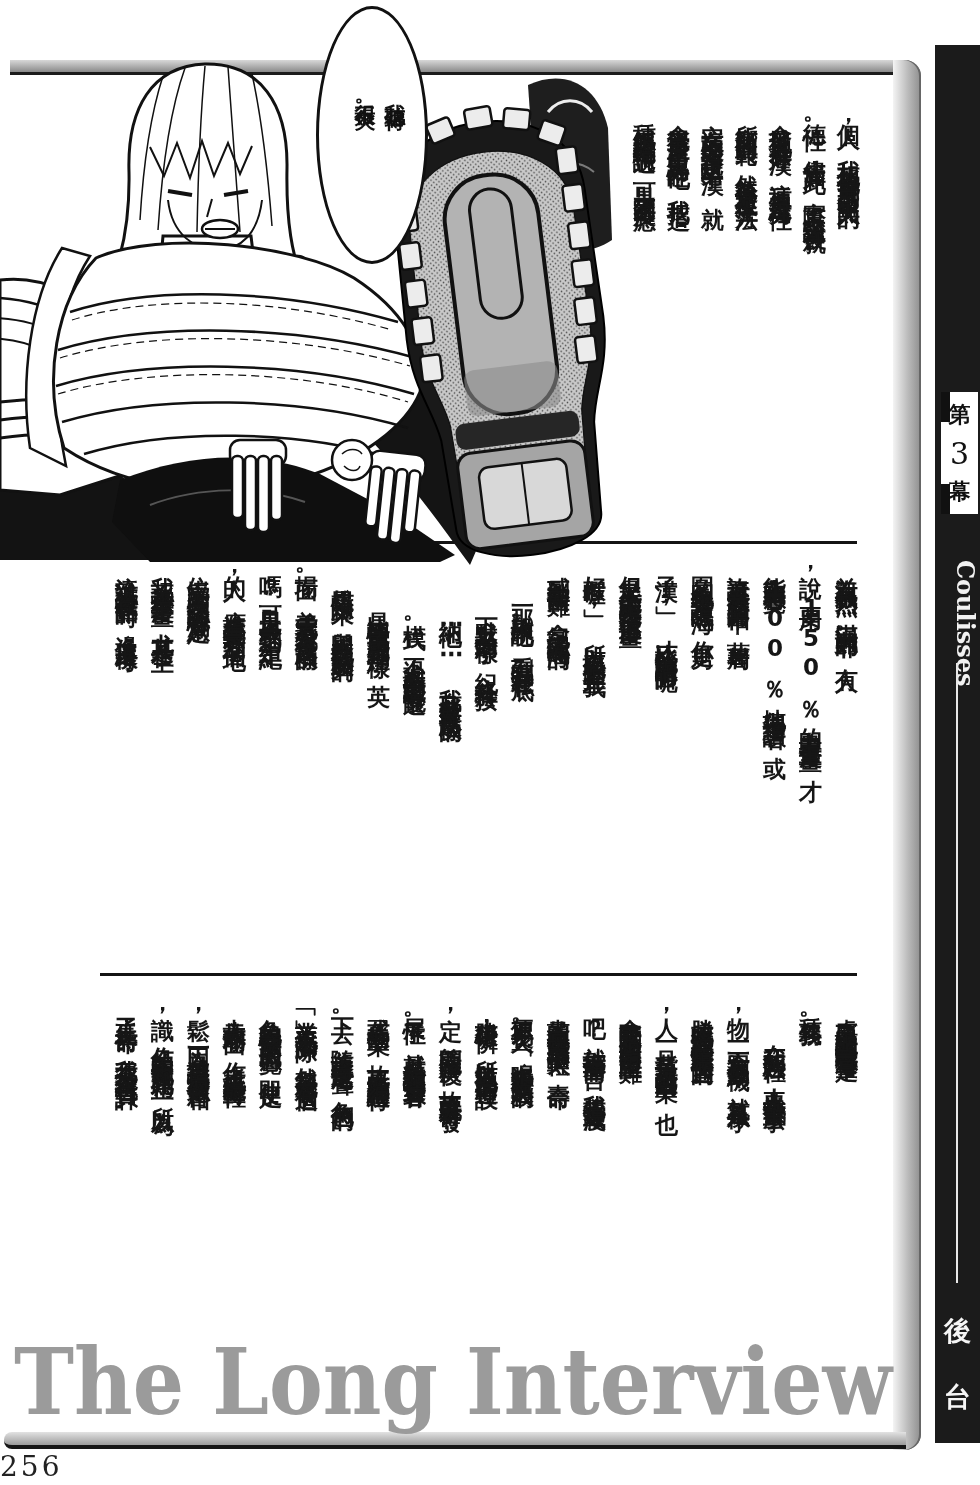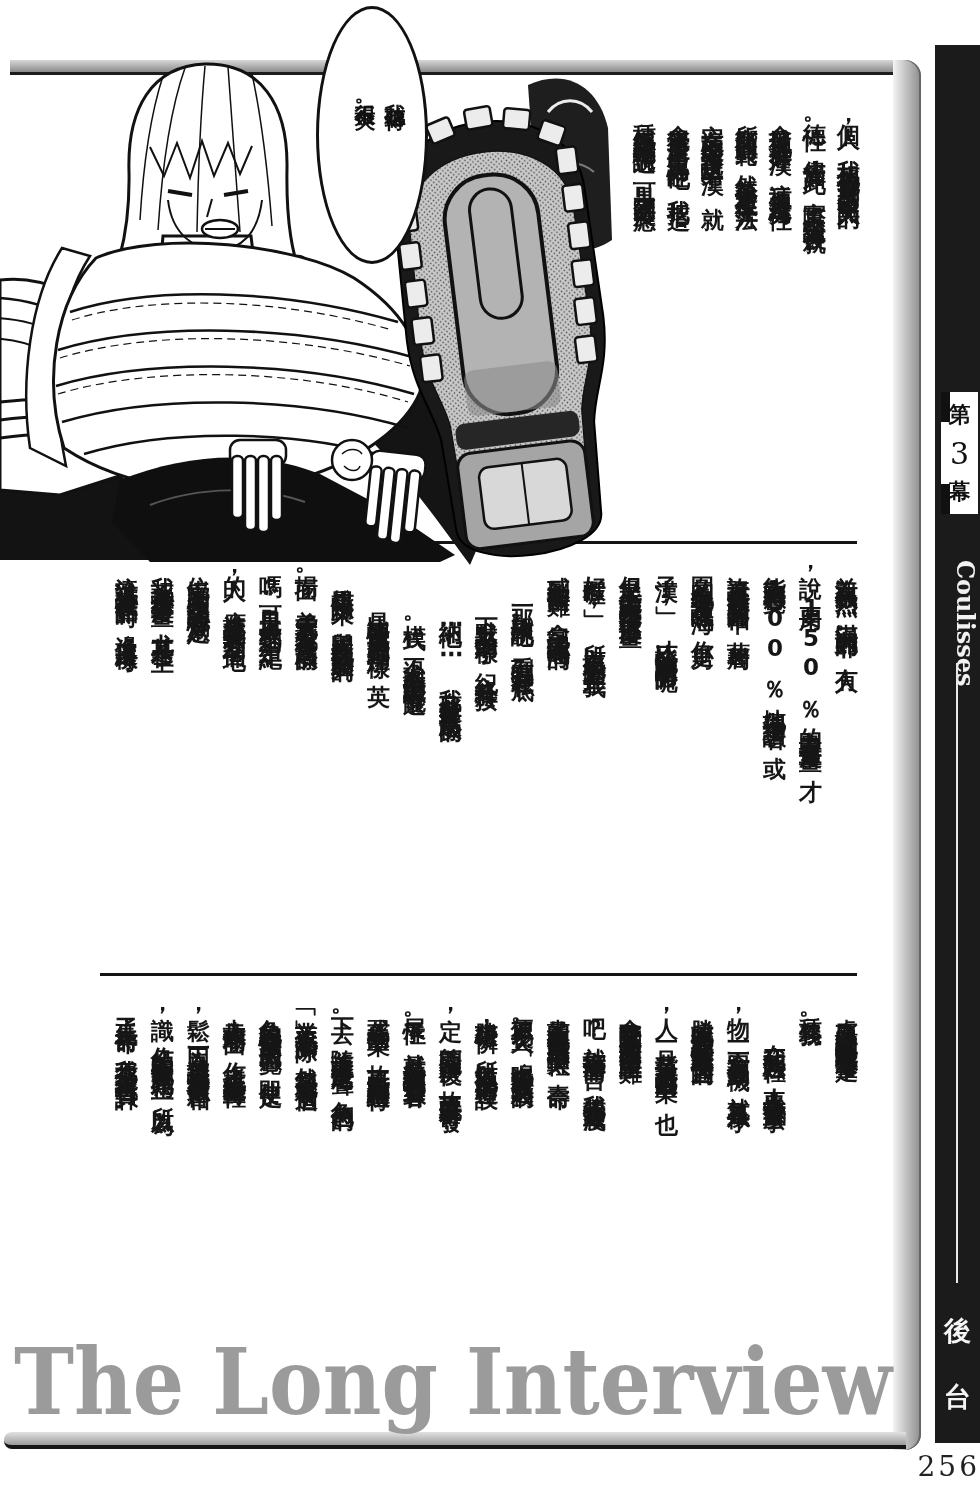--- a/index.html
+++ b/index.html
@@ -59,21 +59,21 @@
   .act-text{position:absolute;inset:0;display:flex;flex-direction:column;align-items:center;
     justify-content:center;gap:6px;color:#111;font-size:22px;font-weight:600;}
   .act-text .act-num{font-family:"DejaVu Serif","Liberation Serif",serif;font-size:30px;font-weight:400;}
   .coulisses{position:absolute;left:0;top:488px;width:100%;height:180px;
     writing-mode:vertical-rl;text-align:center;color:#f2f2f2;
     font-family:"DejaVu Serif","Liberation Serif",serif;font-weight:bold;font-size:24px;}
   .side-line{position:absolute;left:21px;top:618px;width:2px;height:620px;background:#e8e8e8;}
   .side-cjk{position:absolute;left:0;top:1268px;width:100%;display:flex;flex-direction:column;
     align-items:center;gap:30px;color:#f5f5f5;font-size:27px;font-weight:600;}
 
-  .page-number{position:absolute;left:0;top:1450px;width:980px;text-align:right;z-index:2;
+  .page-number{position:absolute;left:0;top:1450px;width:980px;text-align:left;z-index:2;
     font-family:"DejaVu Serif","Liberation Serif",serif;font-size:28px;letter-spacing:3px;color:#222;}
 </style>
 </head>
 <body>
 
 <div class="stage">
 
   <div class="frame-top"></div>
   <div class="frame-right"></div>
   <div class="frame-bottom"></div>

